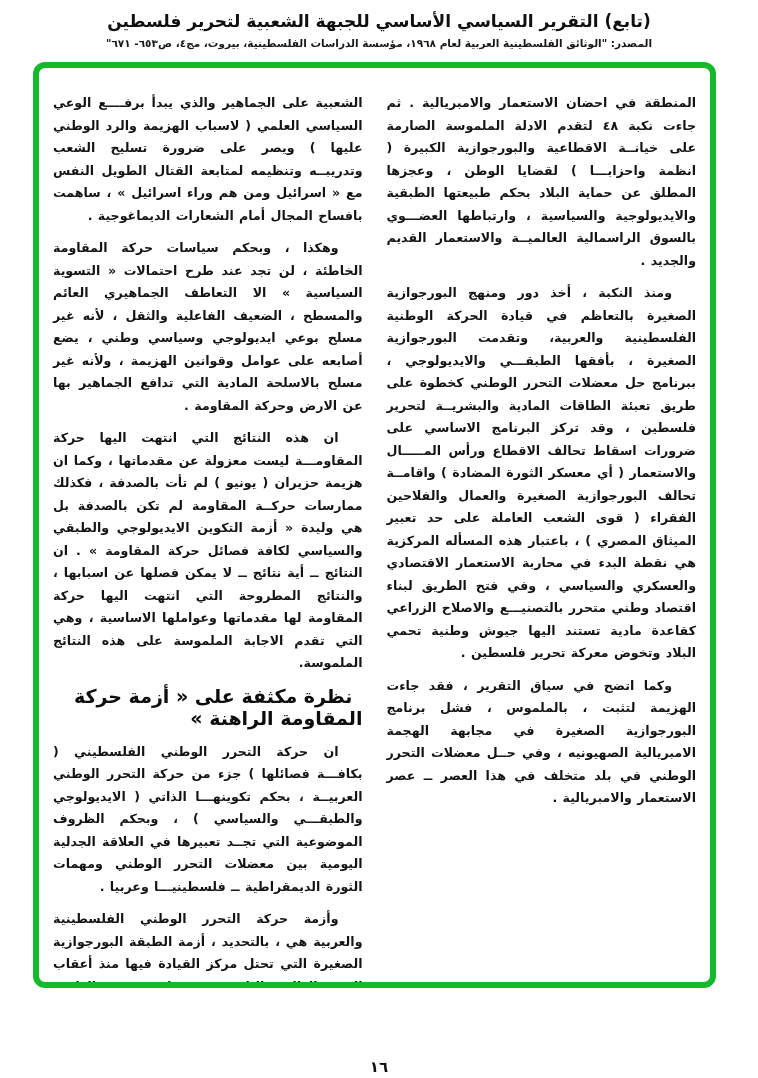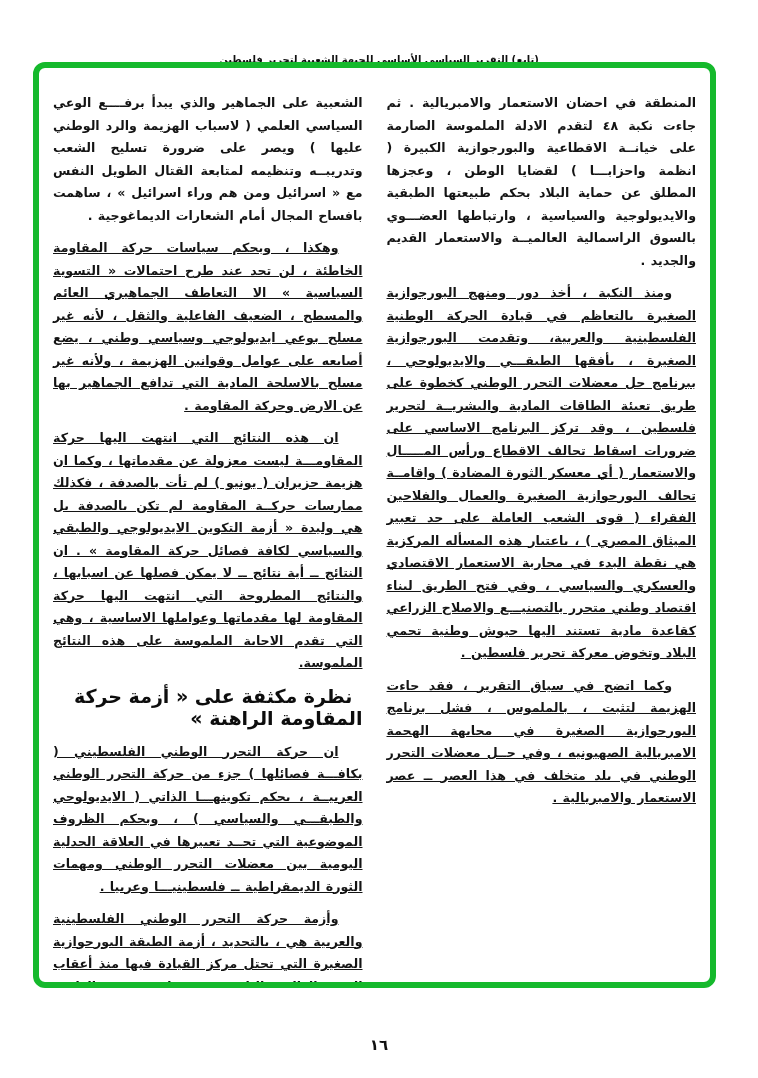--- a/index.html
+++ b/index.html
@@ -4,21 +4,21 @@
 <style>
   html,body{margin:0;padding:0;background:#ffffff;}
   body{
     width:758px;height:1078px;position:relative;overflow:hidden;
     font-family:"DejaVu Sans","Liberation Sans",sans-serif;
     color:#151515;
   }
   
   .header{position:absolute;top:10px;left:0;width:758px;text-align:center;direction:rtl;}
   .header .title{
-    font-size:10px;font-weight:bold;letter-spacing:0;line-height:22px;color:#101010;margin-top:39px;
+    font-size:17px;font-weight:bold;letter-spacing:0;line-height:22px;color:#101010;
   }
   .header .source{
     font-size:10.5px;font-weight:bold;line-height:18px;margin-top:2px;color:#181818;
   }
   
   .frame{
     position:absolute;left:33px;top:62px;width:683px;height:926px;
     border:6px solid #15b92c;border-radius:12px;box-sizing:border-box;
     overflow:hidden;background:#ffffff;
   }
@@ -27,28 +27,28 @@
     position:absolute;top:24px;left:14px;right:14px;bottom:10px;
     display:flex;flex-direction:row-reverse;gap:24px;direction:rtl;
   }
   .col{width:50%;direction:rtl;}
   .par{
     direction:rtl;text-align:justify;text-justify:inter-word;
     font-size:12.6px;font-weight:bold;line-height:22.5px;
     margin:0 0 10px 0;color:#141414;
     word-spacing:1px;
   }
-  .par.indent{text-indent:24px;text-decoration:underline;}
+  .par.indent{text-indent:24px;}
   .sec-heading{
     direction:rtl;text-align:right;font-size:19px;font-weight:bold;
     line-height:22px;margin:6px 0 12px 0;color:#0d0d0d;text-indent:10px;
   }
   
   .footer{
-    position:absolute;left:0;top:1036px;width:758px;text-align:center;
+    position:absolute;left:0;top:1058px;width:758px;text-align:center;
     font-size:15px;font-weight:bold;color:#101010;
   }
 </style>
 </head>
 <body>
 
 <div class="header">
   <div class="title">(تابع) التقرير السياسي الأساسي للجبهة الشعبية لتحرير فلسطين</div>
   <div class="source">المصدر: "الوثائق الفلسطينية العربية لعام ١٩٦٨، مؤسسة الدراسات الفلسطينية، بيروت، مج٤، ص٦٥٣- ٦٧١"</div>
 </div>

